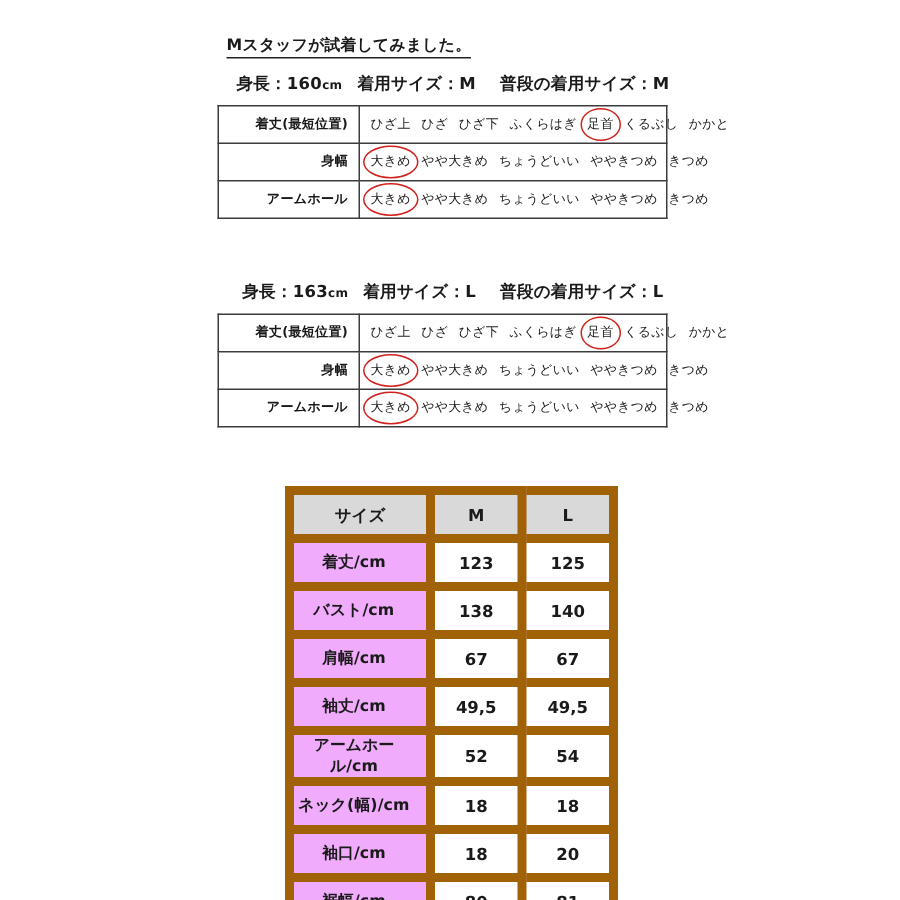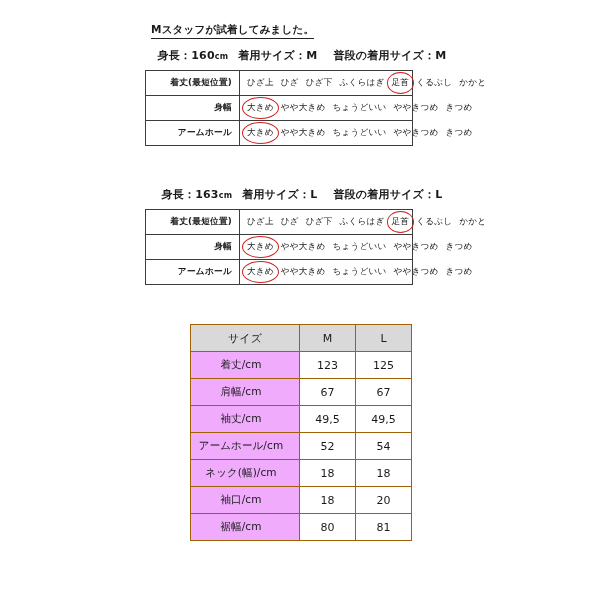--- a/index.html
+++ b/index.html
@@ -57,21 +57,21 @@
     width: 10px;
   }
   .staff-meta .gap-wide {
     display: inline-block;
     width: 16px;
   }
 
   .fit-table {
     margin-top: 7px;
     border-collapse: collapse;
-    width: 268px;
+    width: 300px;
     table-layout: fixed;
     border-radius: 11px;
   }
   .fit-table td {
     border: 1px solid #3c3c3c;
     font-size: 8.5px;
     padding: 0;
     height: 24px;
     vertical-align: middle;
   }
@@ -113,25 +113,25 @@
   
   .size-chart {
     position: absolute;
     left: 190px;
     top: 324px;
     border-collapse: collapse;
     table-layout: fixed;
     width: 222px;
   }
   .size-chart th, .size-chart td {
-    border: 1px solid #a16207;
+    border: 6px solid #a16207;
     height: 26px;
     font-size: 11px;
     text-align: center;
-    font-weight: normal;
+    font-weight: bold;
     padding: 0;
   }
   .size-chart .rowhead {
     width: 112px;
     background: #f0abfc;
     text-align: center;
     padding-right: 8px;
     font-size: 10.5px;
     letter-spacing: 0.1px;
   }
@@ -221,20 +221,25 @@
         <th class="colhead">L</th>
       </tr>
     </thead>
     <tbody>
       <tr>
         <td class="rowhead">着丈/cm</td>
         <td class="val">123</td>
         <td class="val">125</td>
       </tr>
       <tr>
+        <td class="rowhead">バスト/cm</td>
+        <td class="val">138</td>
+        <td class="val">140</td>
+      </tr>
+      <tr>
         <td class="rowhead">肩幅/cm</td>
         <td class="val">67</td>
         <td class="val">67</td>
       </tr>
       <tr>
         <td class="rowhead">袖丈/cm</td>
         <td class="val">49,5</td>
         <td class="val">49,5</td>
       </tr>
       <tr>

